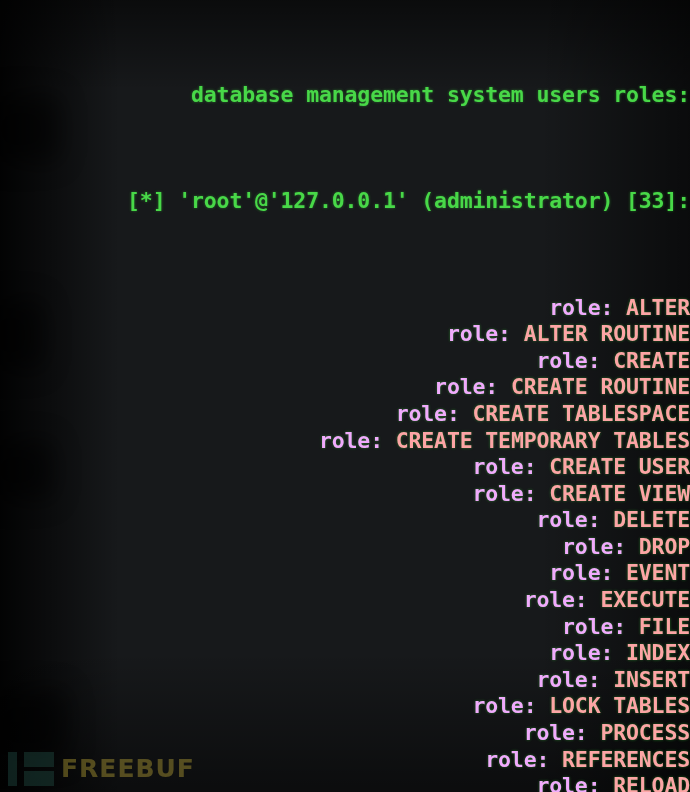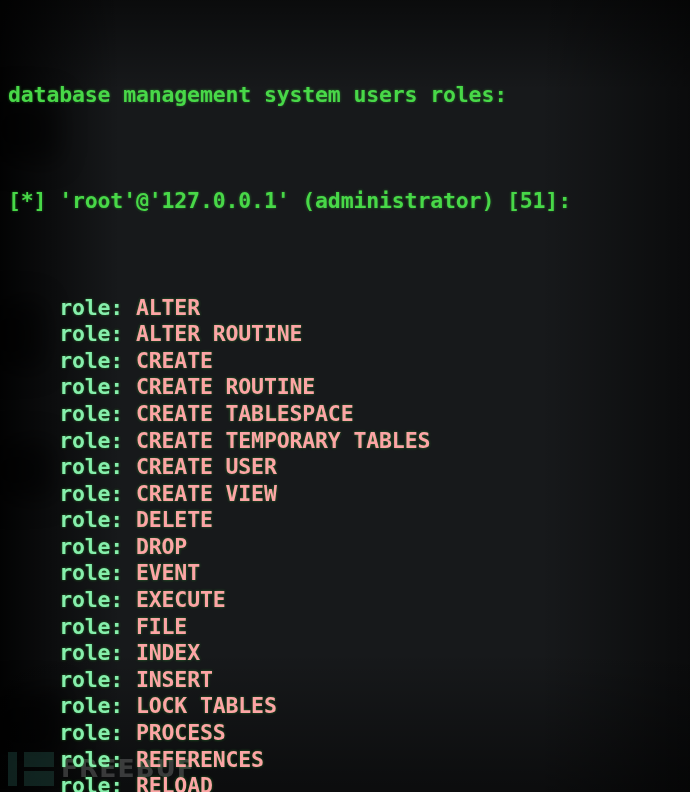--- a/index.html
+++ b/index.html
@@ -83,44 +83,45 @@
   #watermark .wm-stack span {
     display: block;
     width: 30px;
     height: 15px;
     background: #2e6b5e;
   }
   #watermark .wm-text {
     font-family: "DejaVu Sans", "Liberation Sans", sans-serif;
     font-size: 25px;
     font-weight: bold;
-    color: #a3a3a3;
+    color: #fde047;
     letter-spacing: 1px;
   }
 
   #screen {
     position: relative;
     z-index: 3;
     padding: 2px 0 0 8px;
     white-space: pre;
   }
 
   .line {
     height: 26.6px;
     color: #3fd13f;
     text-shadow: 0 0 3px rgba(60, 220, 60, 0.45);
+    text-align: right;
   }
   .line.header {
     color: #48d848;
   }
   .line .indent {
     color: transparent;
   }
   .line .role-key {
-    color: #86efac;
+    color: #f0abfc;
   }
   .line .role-value {
     color: #fca5a5;
   }
 </style>
 </head>
 <body>
 
 <div id="terminal">
 
@@ -140,18 +141,18 @@
       <span></span>
         <span></span>
     </div>
     <div class="wm-text">FREEBUF</div>
   </div>
 
   <div id="screen">
 
     <div class="line header">database management system users roles:</div>
 
-    <div class="line header">[*] 'root'@'127.0.0.1' (administrator) [51]:</div>
+    <div class="line header">[*] 'root'@'127.0.0.1' (administrator) [33]:</div>
 
     <div id="role-lines"><div class="line"><span class="indent">    </span><span class="role-key">role: </span><span class="role-value">ALTER</span></div><div class="line"><span class="indent">    </span><span class="role-key">role: </span><span class="role-value">ALTER ROUTINE</span></div><div class="line"><span class="indent">    </span><span class="role-key">role: </span><span class="role-value">CREATE</span></div><div class="line"><span class="indent">    </span><span class="role-key">role: </span><span class="role-value">CREATE ROUTINE</span></div><div class="line"><span class="indent">    </span><span class="role-key">role: </span><span class="role-value">CREATE TABLESPACE</span></div><div class="line"><span class="indent">    </span><span class="role-key">role: </span><span class="role-value">CREATE TEMPORARY TABLES</span></div><div class="line"><span class="indent">    </span><span class="role-key">role: </span><span class="role-value">CREATE USER</span></div><div class="line"><span class="indent">    </span><span class="role-key">role: </span><span class="role-value">CREATE VIEW</span></div><div class="line"><span class="indent">    </span><span class="role-key">role: </span><span class="role-value">DELETE</span></div><div class="line"><span class="indent">    </span><span class="role-key">role: </span><span class="role-value">DROP</span></div><div class="line"><span class="indent">    </span><span class="role-key">role: </span><span class="role-value">EVENT</span></div><div class="line"><span class="indent">    </span><span class="role-key">role: </span><span class="role-value">EXECUTE</span></div><div class="line"><span class="indent">    </span><span class="role-key">role: </span><span class="role-value">FILE</span></div><div class="line"><span class="indent">    </span><span class="role-key">role: </span><span class="role-value">INDEX</span></div><div class="line"><span class="indent">    </span><span class="role-key">role: </span><span class="role-value">INSERT</span></div><div class="line"><span class="indent">    </span><span class="role-key">role: </span><span class="role-value">LOCK TABLES</span></div><div class="line"><span class="indent">    </span><span class="role-key">role: </span><span class="role-value">PROCESS</span></div><div class="line"><span class="indent">    </span><span class="role-key">role: </span><span class="role-value">REFERENCES</span></div><div class="line"><span class="indent">    </span><span class="role-key">role: </span><span class="role-value">RELOAD</span></div></div>
 
   </div>
 </div>
 
 </body></html>

